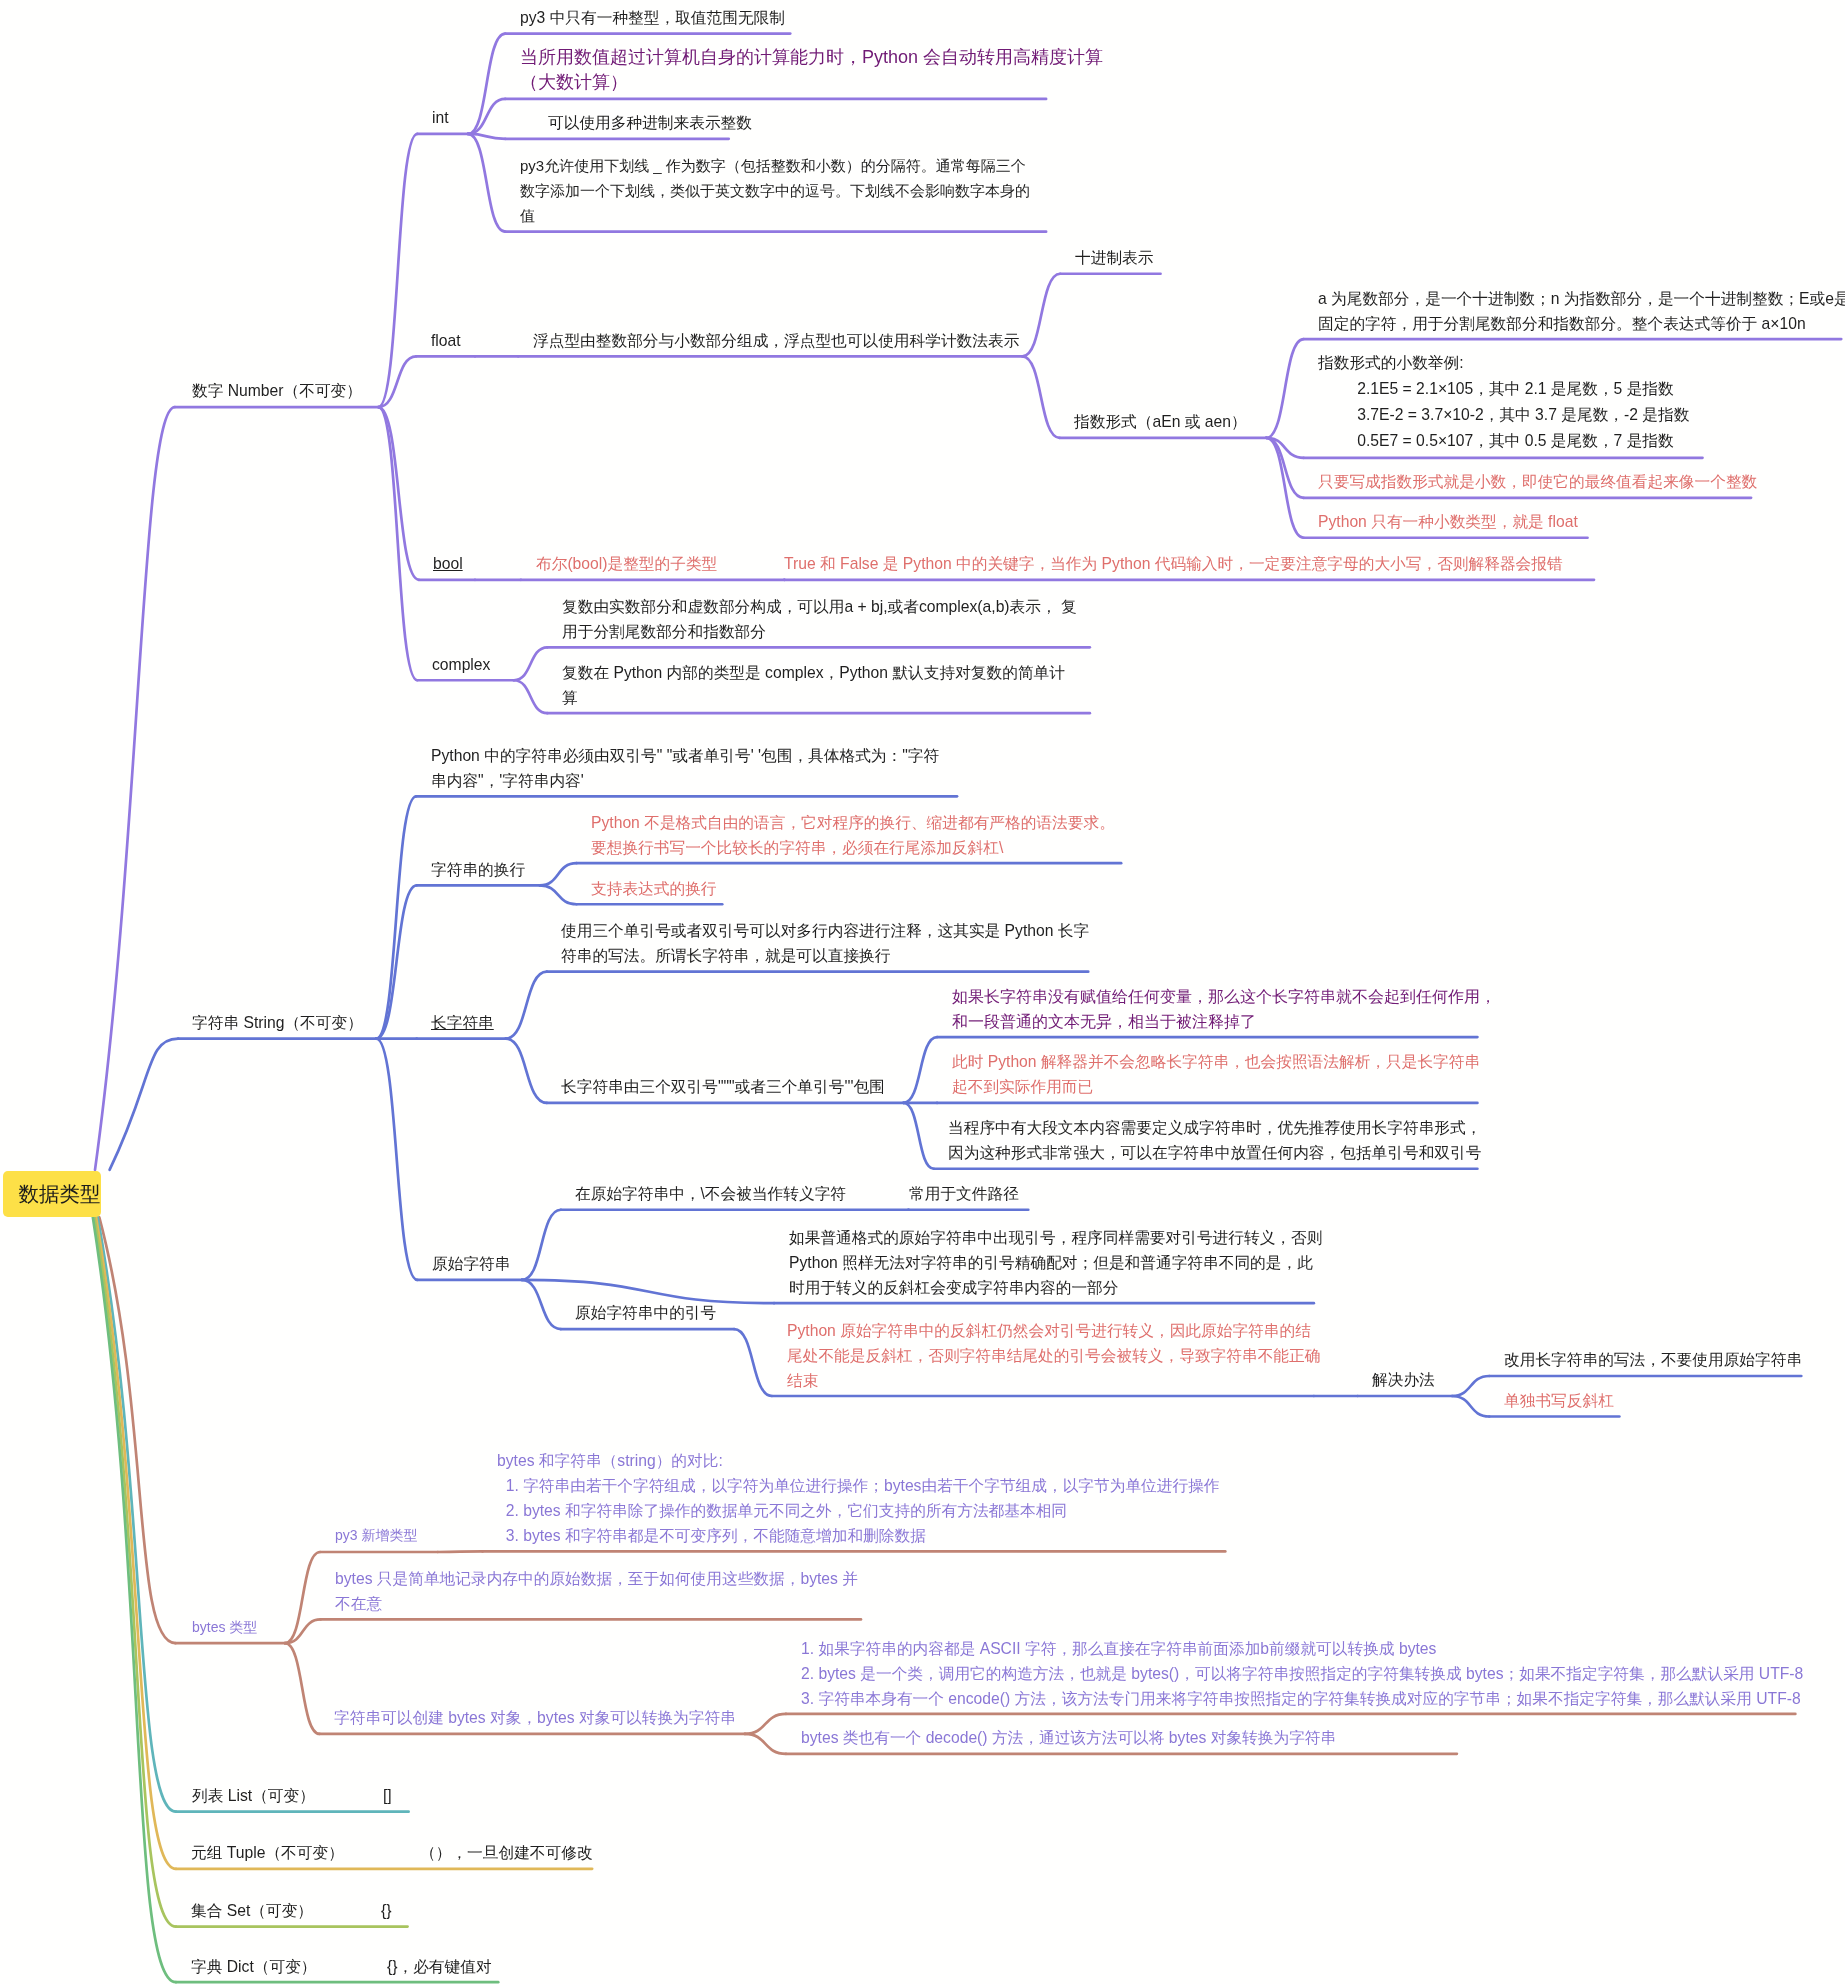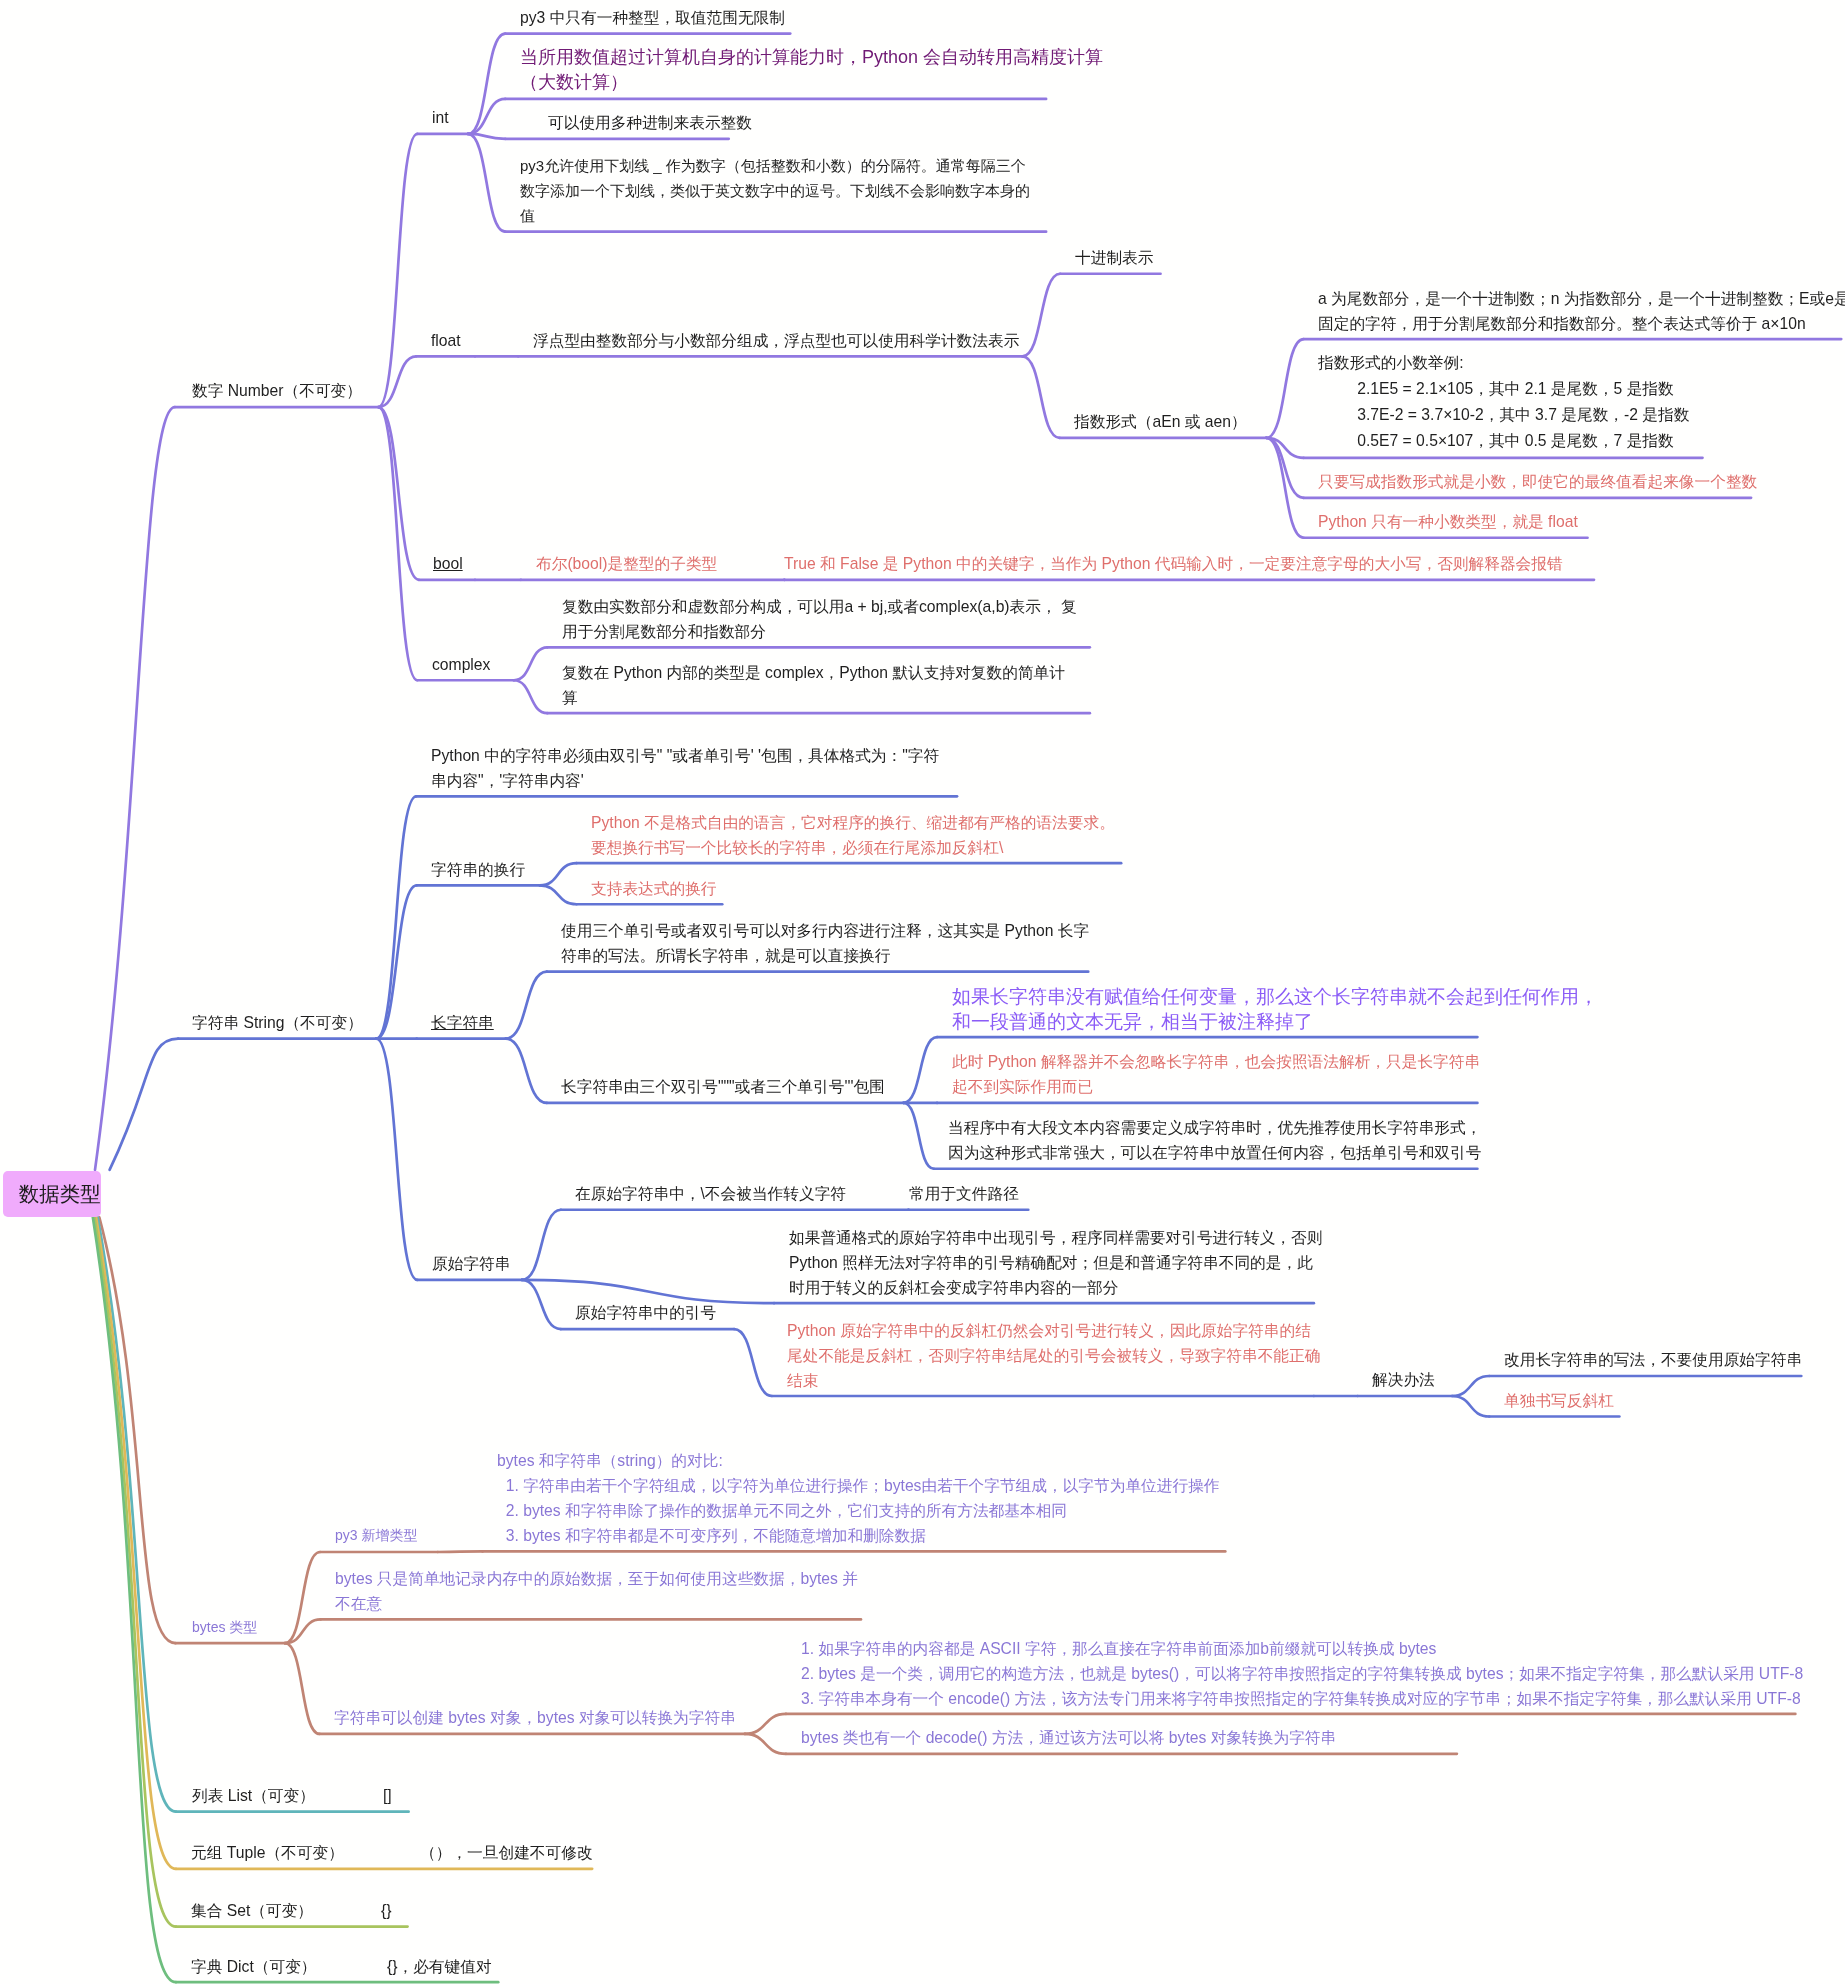--- a/index.html
+++ b/index.html
@@ -113,21 +113,21 @@
       <path d="M1456 3249 L2699 3249" fill="none" stroke="#C08474" stroke-width="5" stroke-linecap="round" stroke-linejoin="round"></path>
       <path d="M181 2255 C273.8 2761.5,249.1 3356,326 3356" fill="none" stroke="#5FB5BA" stroke-width="5" stroke-linecap="round" stroke-linejoin="round"></path>
       <path d="M326 3356 L757 3356" fill="none" stroke="#5FB5BA" stroke-width="5" stroke-linecap="round" stroke-linejoin="round"></path>
       <path d="M178 2255 C272.7 2810.2,247.6 3462,326 3462" fill="none" stroke="#E0B858" stroke-width="5" stroke-linecap="round" stroke-linejoin="round"></path>
       <path d="M326 3462 L1097 3462" fill="none" stroke="#E0B858" stroke-width="5" stroke-linecap="round" stroke-linejoin="round"></path>
       <path d="M175 2255 C273.1 2859.4,242.9 3569,326 3569" fill="none" stroke="#A8C45E" stroke-width="5" stroke-linecap="round" stroke-linejoin="round"></path>
       <path d="M326 3569 L755 3569" fill="none" stroke="#A8C45E" stroke-width="5" stroke-linecap="round" stroke-linejoin="round"></path>
       <path d="M172 2255 C273.6 2906.8,239.8 3672,326 3672" fill="none" stroke="#6EBE7E" stroke-width="5" stroke-linecap="round" stroke-linejoin="round"></path>
       <path d="M326 3672 L923 3672" fill="none" stroke="#6EBE7E" stroke-width="5" stroke-linecap="round" stroke-linejoin="round"></path>
     </svg>
-  <div id="root-node" style="left: 2.7px; top: 1171px; width: 98px; height: 46px; padding-left: 15.7px; background: #f0abfc; color: rgb(27, 27, 27); font-size: 20.5px; justify-content: flex-end;">
+  <div id="root-node" style="left: 2.7px; top: 1171px; width: 98px; height: 46px; padding-left: 15.7px; background: #fde047; color: rgb(27, 27, 27); font-size: 20.5px;">
     <span>数据类型</span>
   </div>
   <div id="labels">
       <div class="node-text" style="left: 192px; top: 378px; font-size: 15.7px; line-height: 25px; color: rgb(31, 31, 31);">数字 Number（不可变）</div>
       <div class="node-text" style="left: 432px; top: 105px; font-size: 15.7px; line-height: 25px; color: rgb(31, 31, 31); text-align: center;">int</div>
       <div class="node-text" style="left: 520px; top: 4.9px; font-size: 15.7px; line-height: 25px; color: rgb(31, 31, 31);">py3 中只有一种整型，取值范围无限制</div>
       <div class="node-text" style="left: 520px; top: 45px; font-size: 18px; line-height: 25px; color: #701a75;">当所用数值超过计算机自身的计算能力时，Python 会自动转用高精度计算
 （大数计算）</div>
       <div class="node-text" style="left: 520px; top: 110px; font-size: 15.7px; line-height: 25px; color: rgb(31, 31, 31); margin-left: 28px;">可以使用多种进制来表示整数</div>
       <div class="node-text" style="left: 520px; top: 153px; font-size: 15px; line-height: 25px; color: rgb(31, 31, 31);">py3允许使用下划线 _ 作为数字（包括整数和小数）的分隔符。通常每隔三个
@@ -157,21 +157,21 @@
       <div class="node-text" style="left: 431px; top: 743px; font-size: 15.7px; line-height: 25px; color: rgb(31, 31, 31);">Python 中的字符串必须由双引号" "或者单引号' '包围，具体格式为："字符
 串内容"，'字符串内容'</div>
       <div class="node-text" style="left: 431px; top: 857px; font-size: 15.7px; line-height: 25px; color: rgb(31, 31, 31);">字符串的换行</div>
       <div class="node-text" style="left: 591px; top: 810px; font-size: 15.7px; line-height: 25px; color: rgb(223, 111, 108);">Python 不是格式自由的语言，它对程序的换行、缩进都有严格的语法要求。
 要想换行书写一个比较长的字符串，必须在行尾添加反斜杠\</div>
       <div class="node-text" style="left: 591px; top: 876px; font-size: 15.7px; line-height: 25px; color: rgb(223, 111, 108);">支持表达式的换行</div>
       <div class="node-text" style="left: 431px; top: 1010px; font-size: 15.7px; line-height: 25px; color: rgb(31, 31, 31); text-decoration: underline;">长字符串</div>
       <div class="node-text" style="left: 561px; top: 918px; font-size: 15.7px; line-height: 25px; color: rgb(31, 31, 31);">使用三个单引号或者双引号可以对多行内容进行注释，这其实是 Python 长字
 符串的写法。所谓长字符串，就是可以直接换行</div>
       <div class="node-text" style="left: 561px; top: 1074px; font-size: 15.7px; line-height: 25px; color: rgb(31, 31, 31);">长字符串由三个双引号"""或者三个单引号'''包围</div>
-      <div class="node-text" style="left: 952px; top: 984px; font-size: 19px; line-height: 25px; color: #8b5cf6;">如果长字符串没有赋值给任何变量，那么这个长字符串就不会起到任何作用，
+      <div class="node-text" style="left: 952px; top: 984px; font-size: 16px; line-height: 25px; color: #701a75;">如果长字符串没有赋值给任何变量，那么这个长字符串就不会起到任何作用，
 和一段普通的文本无异，相当于被注释掉了</div>
       <div class="node-text" style="left: 952px; top: 1049px; font-size: 15.7px; line-height: 25px; color: rgb(223, 111, 108);">此时 Python 解释器并不会忽略长字符串，也会按照语法解析，只是长字符串
 起不到实际作用而已</div>
       <div class="node-text" style="left: 948px; top: 1115px; font-size: 15.7px; line-height: 25px; color: rgb(31, 31, 31);">当程序中有大段文本内容需要定义成字符串时，优先推荐使用长字符串形式，
 因为这种形式非常强大，可以在字符串中放置任何内容，包括单引号和双引号</div>
       <div class="node-text" style="left: 432px; top: 1251px; font-size: 15.7px; line-height: 25px; color: rgb(31, 31, 31);">原始字符串</div>
       <div class="node-text" style="left: 575px; top: 1181px; font-size: 15.7px; line-height: 25px; color: rgb(31, 31, 31);">在原始字符串中，\不会被当作转义字符</div>
       <div class="node-text" style="left: 909px; top: 1181px; font-size: 15.7px; line-height: 25px; color: rgb(31, 31, 31);">常用于文件路径</div>
       <div class="node-text" style="left: 789px; top: 1225px; font-size: 15.7px; line-height: 25px; color: rgb(31, 31, 31);">如果普通格式的原始字符串中出现引号，程序同样需要对引号进行转义，否则
 Python 照样无法对字符串的引号精确配对；但是和普通字符串不同的是，此

